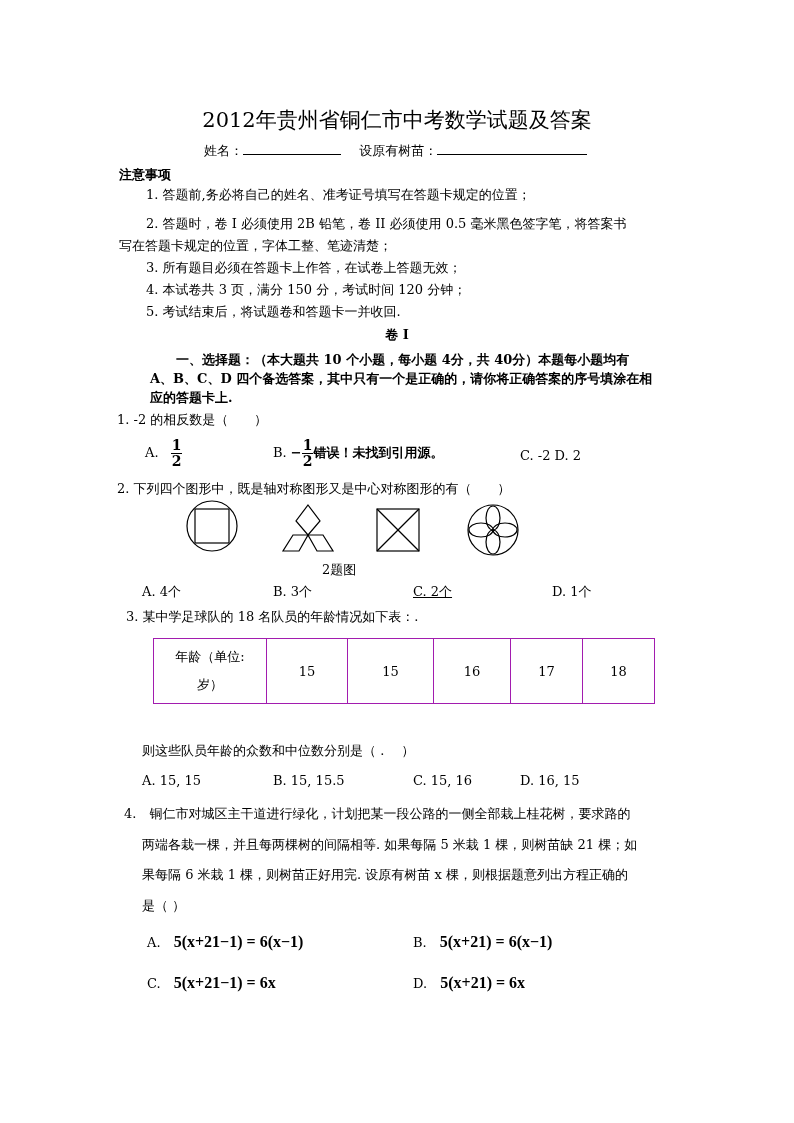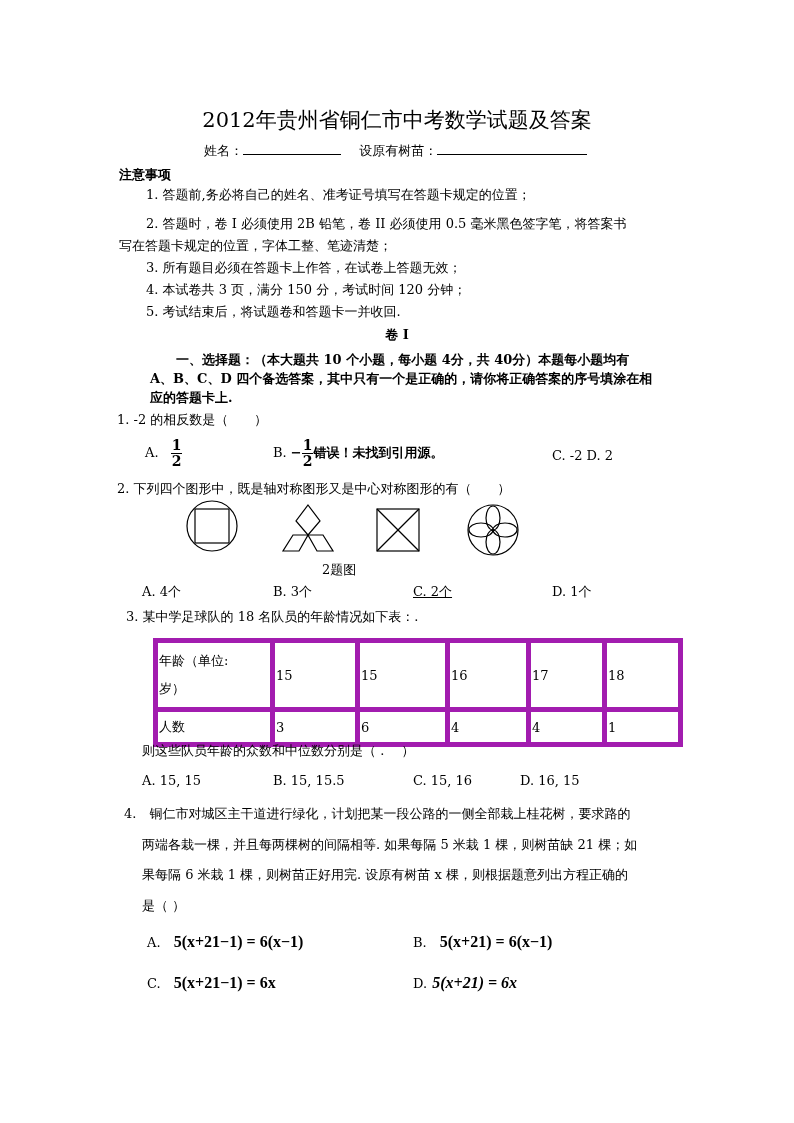--- a/index.html
+++ b/index.html
@@ -8,21 +8,21 @@
     .abs { position: absolute; white-space: nowrap; }
     .t13 { font-size: 13px; }
     .title { font-size: 21px; left: 0; width: 794px; text-align: center; top: 106px; }
     .bold { font-weight: bold; }
     .uline { display: inline-block; border-bottom: 1px solid #000; height: 12px; vertical-align: baseline; }
     .frac { display: inline-block; vertical-align: middle; text-align: center; font-weight: bold; font-size: 14px; line-height: 15px; }
     .frac .num { display: block; border-bottom: 1px solid #000; padding: 0 1px; }
     .frac .den { display: block; }
     .eq { font-family: "Liberation Serif", serif; font-weight: bold; font-size: 16px; }
     table.ages { position: absolute; left: 153px; top: 638px; border-collapse: collapse; font-size: 13px; }
-    table.ages td { border: 5px solid #a21caf; }
+    table.ages td { border: 1px solid #a21caf; text-align: center; }
     table.ages tr.r1 td { height: 62px; }
     table.ages tr.r2 td { height: 28px; }
   </style>
 </head>
 <body>
 
 <div class="abs title">2012年贵州省铜仁市中考数学试题及答案</div>
 <div class="abs t13" style="left:204px; top:142px;">
   <span>姓名：</span><span class="uline" style="width:98px; margin-right:14px;"></span>
   <span>设原有树苗：</span><span class="uline" style="width:150px;"></span>
@@ -43,21 +43,21 @@
 
 <div class="abs t13" style="left:117px; top:411px;">1. -2 的相反数是（　　）</div>
 <div class="abs t13" style="left:145px; top:438px;">
   <span>A.</span>
   <span class="frac" style="margin-left:8px;"><span class="num">1</span><span class="den">2</span></span>
 </div>
 <div class="abs t13" style="left:273px; top:438px;">
   <span>B.</span>
   <span class="bold">−</span><span class="frac"><span class="num">1</span><span class="den">2</span></span><span class="bold">错误！未找到引用源。</span>
 </div>
-<div class="abs t13" style="left:552px; top:448px;">C. -2 D. 2</div>
+<div class="abs t13" style="left:520px; top:448px;">C. -2 D. 2</div>
 
 <div class="abs t13" style="left:117px; top:480px;">2. 下列四个图形中，既是轴对称图形又是中心对称图形的有（　　）</div>
 <svg class="abs" style="left:175px; top:500px;" width="360" height="60">
   <g fill="none" stroke="#000" stroke-width="1.2">
     <circle cx="37" cy="26" r="25"></circle>
     <rect x="20" y="9" width="34" height="34"></rect>
   </g>
   <g fill="none" stroke="#000" stroke-width="1.2">
     <polygon points="133,5 145,21 133,35 121,21"></polygon>
     <polygon points="133,35 118,35 108,51 124,51"></polygon>
@@ -86,28 +86,20 @@
 <table class="ages">
   <tbody>
       <tr class="r1">
     <td style="width:110px; line-height:28px;"><span>年龄（单位:</span><br><span>岁）</span></td>
     <td style="width:78px;">15</td>
     <td style="width:83px;">15</td>
     <td style="width:74px;">16</td>
     <td style="width:69px;">17</td>
     <td style="width:69px;">18</td>
   </tr>
-  <tr class="r2">
-    <td>人数</td>
-    <td>3</td>
-    <td>6</td>
-    <td>4</td>
-    <td>4</td>
-    <td>1</td>
-  </tr>
 </tbody>
   </table>
 <div class="abs t13" style="left:142px; top:742px;">则这些队员年龄的众数和中位数分别是（ .　 ）</div>
 <div class="abs t13" style="left:142px; top:773px;">A. 15, 15</div>
 <div class="abs t13" style="left:273px; top:773px;">B. 15, 15.5</div>
 <div class="abs t13" style="left:413px; top:773px;">C. 15, 16</div>
 <div class="abs t13" style="left:520px; top:773px;">D. 16, 15</div>
 
 <div class="abs t13" style="left:124px; top:805px;">4.　铜仁市对城区主干道进行绿化，计划把某一段公路的一侧全部栽上桂花树，要求路的</div>
 <div class="abs t13" style="left:142px; top:836px;">两端各栽一棵，并且每两棵树的间隔相等. 如果每隔 5 米栽 1 棵，则树苗缺 21 棵；如</div>
@@ -121,14 +113,14 @@
 <div class="abs" style="left:413px; top:932px;">
   <span class="t13">B.</span>
   <span class="eq" style="margin-left:8px;">5(x+21) = 6(x−1)</span>
 </div>
 <div class="abs" style="left:147px; top:973px;">
   <span class="t13">C.</span>
   <span class="eq" style="margin-left:8px;">5(x+21−1) = 6x</span>
 </div>
 <div class="abs" style="left:413px; top:973px;">
   <span class="t13">D.</span>
-  <span class="eq" style="margin-left:0;font-style:italic;">5(x+21) = 6x</span>
+  <span class="eq" style="margin-left:8px;">5(x+21) = 6x</span>
 </div>
 
 </body></html>

